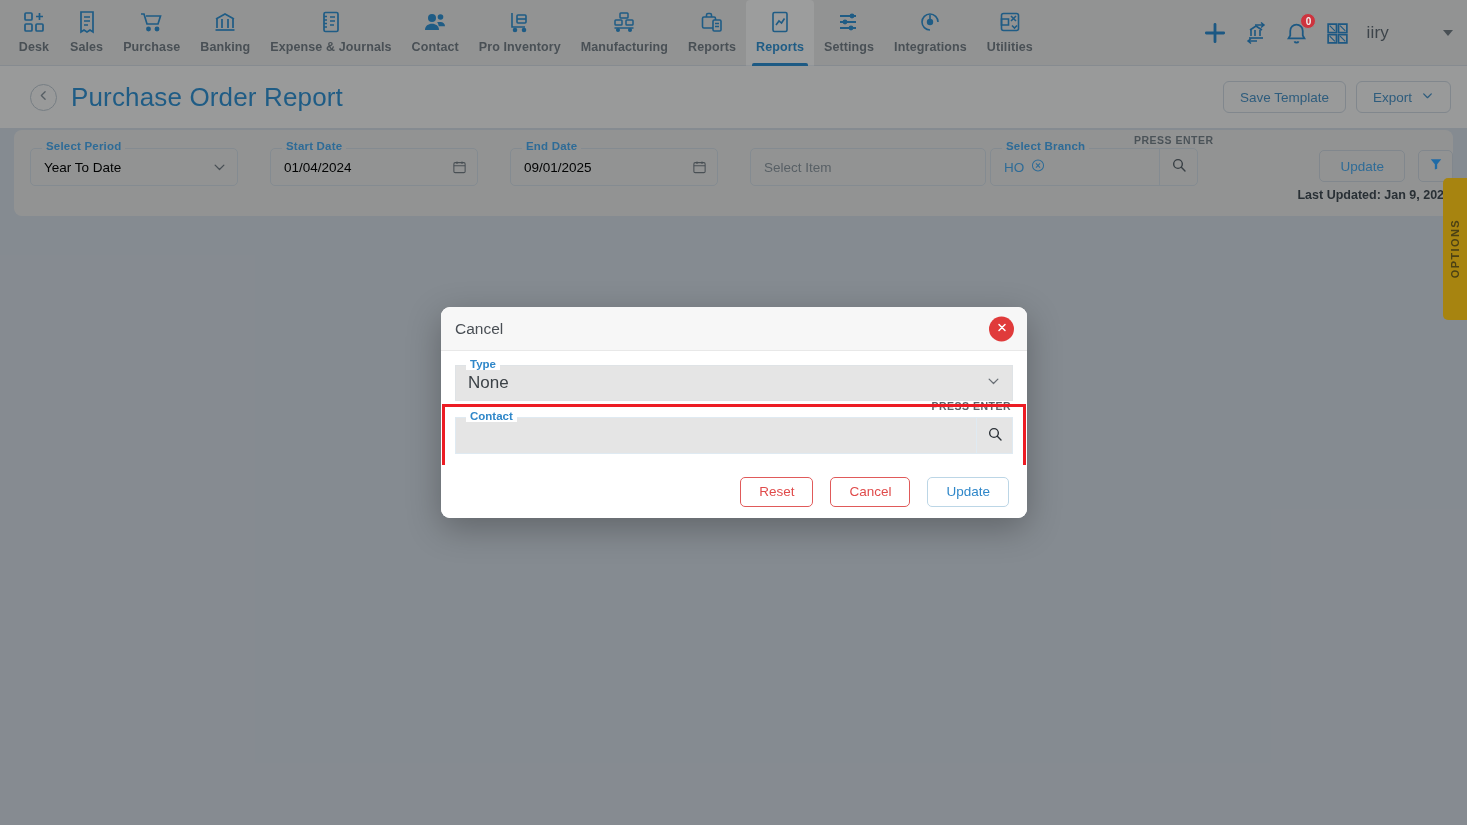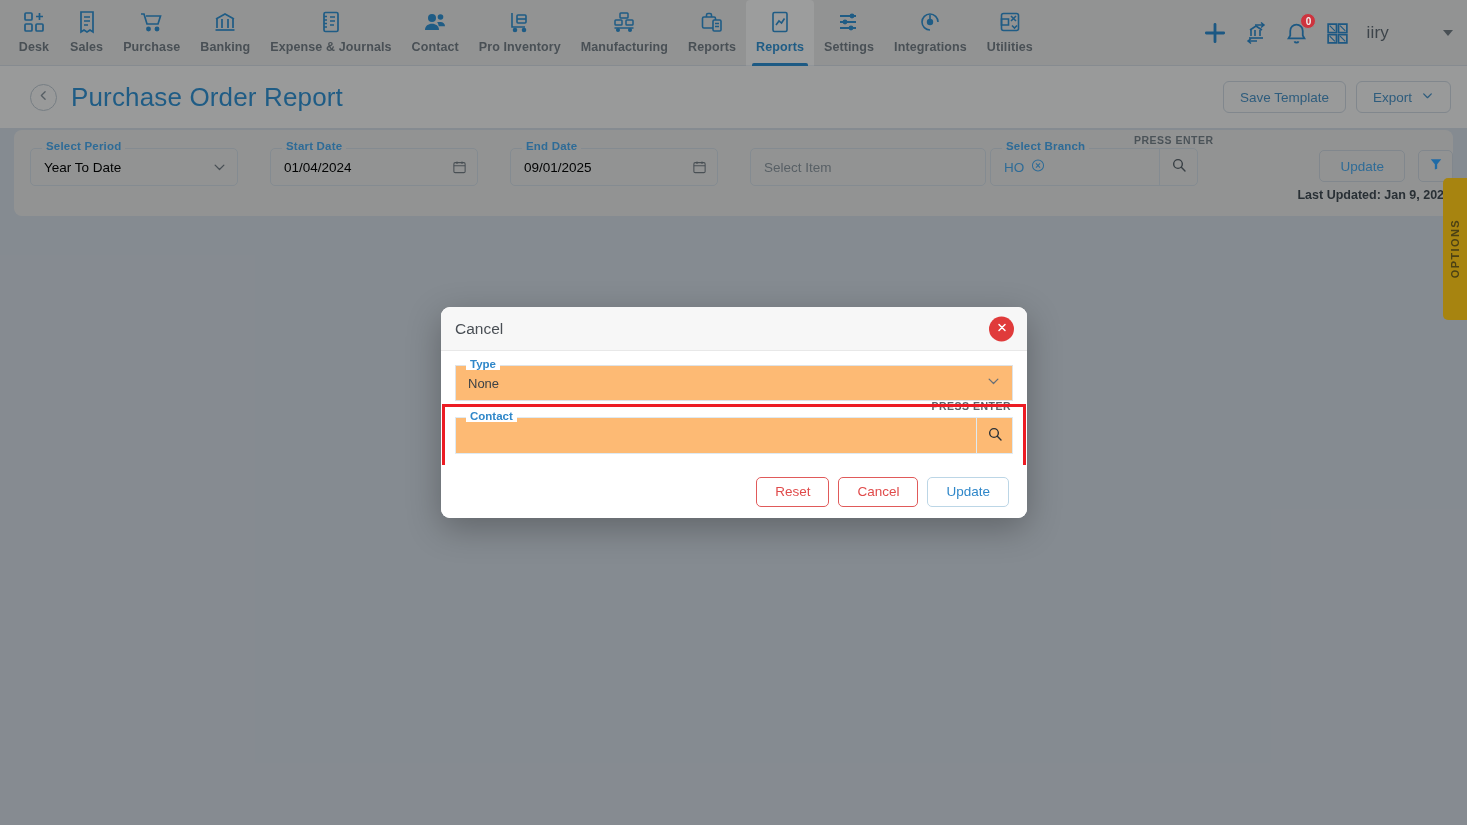--- a/index.html
+++ b/index.html
@@ -156,29 +156,29 @@
   .modal-title { font-size: 15.5px; color: #4a4f55; }
   .close-btn {
     position: absolute; right: 13px; top: 50%; transform: translateY(-50%);
     width: 25px; height: 25px; border-radius: 50%; background: #e03b3b;
     display: flex; align-items: center; justify-content: center; cursor: pointer;
     border: none;
   }
   .modal-body { padding: 14px 14px 0 14px; position: relative; }
   .mfield {
     position: relative; height: 36px; border: 1px solid #dfe3e6; border-radius: 0;
-    background: #fdba74;
+    background: #e5e5e5;
   }
   .mfield .mlabel {
     position: absolute; top: -8px; left: 10px; padding: 0 4px; background: #fff;
     font-size: 11.5px; color: #2f87c9; font-weight: 600;
   }
   .mfield .mvalue {
     position: absolute; left: 12px; top: 50%; transform: translateY(-50%);
-    font-size: 13px; color: #3c4247;
+    font-size: 17px; color: #3c4247;
   }
   .mfield .chev {
     position: absolute; right: 11px; top: 50%; transform: translateY(-50%);
   }
   .highlight-box {
     position: absolute; left: 1px; top: 97px; width: 584px; height: 64px;
     border: 3px solid #ec1c24; box-sizing: border-box; pointer-events: none;
   }
   .contact-wrap { position: absolute; left: 14px; top: 110px; width: 558px; }
   .mfield.contact { height: 37px; border-color: #dfeaf2; }
@@ -187,21 +187,21 @@
     letter-spacing: .5px; color: #5b6167; font-weight: 600;
   }
   .contact-search {
     position: absolute; right: 0; top: 0; width: 36px; height: 100%;
     border-left: 1px solid #dfeaf2; display: flex; align-items: center;
     justify-content: center; cursor: pointer;
   }
   .modal-footer {
     position: absolute; left: 0; right: 0; bottom: 0; height: 53px;
     display: flex; align-items: center; justify-content: flex-end;
-    gap: 9px; padding-right: 18px; background: #fff;
+    gap: 17px; padding-right: 18px; background: #fff;
   }
   .mbtn {
     height: 30px; padding: 0 18px; border-radius: 5px; font-size: 13.5px;
     background: #fff; cursor: pointer; font-family: "Liberation Sans", sans-serif;
     display: flex; align-items: center;
   }
   .mbtn.red { border: 1px solid #e05a5a; color: #e04b4b; }
   .mbtn.blue { border: 1px solid #bcd6e6; color: #2f87c9; }
 </style>
 </head>

